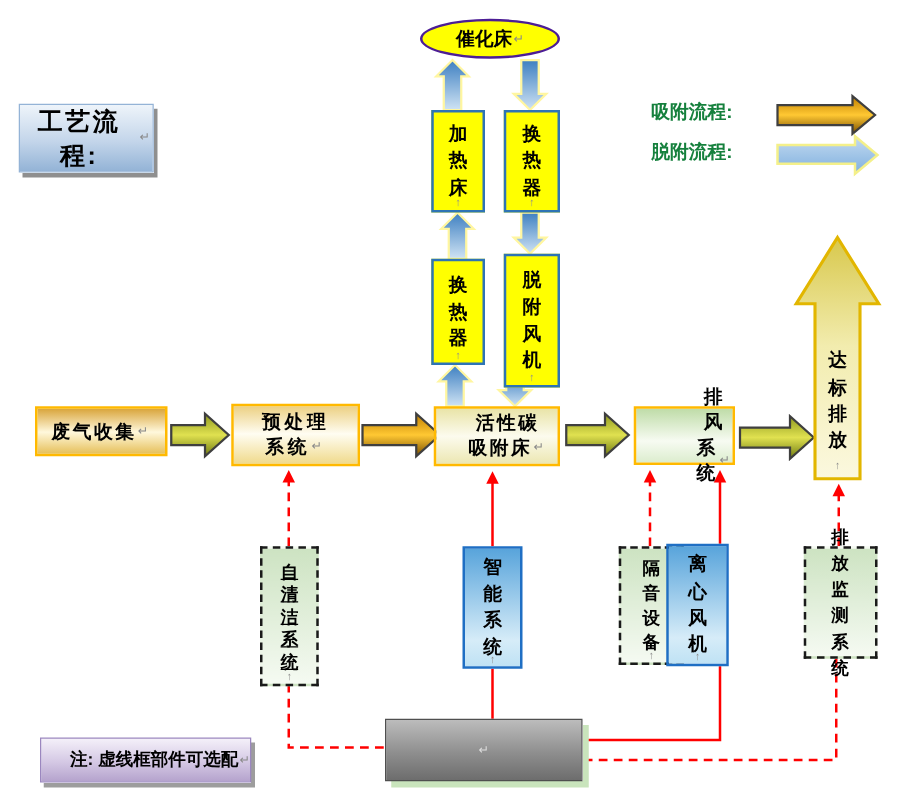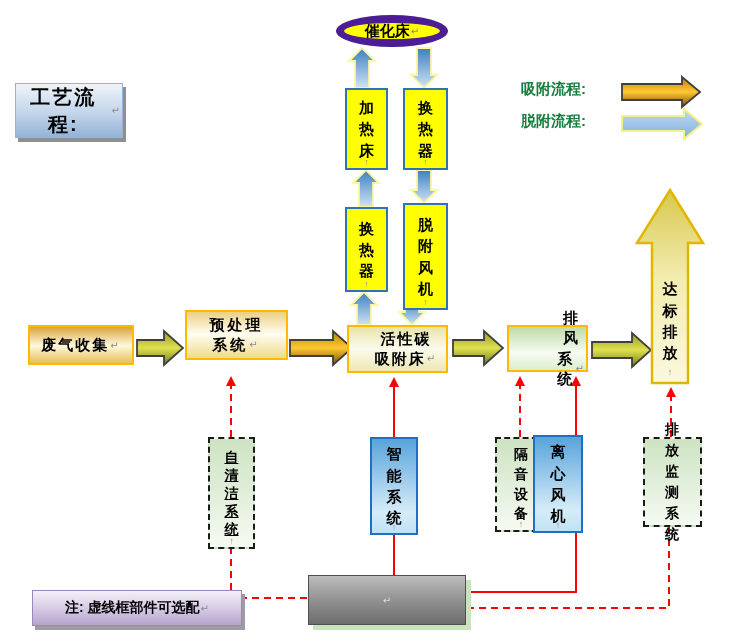--- a/index.html
+++ b/index.html
@@ -13,43 +13,43 @@
   .vtext{width:1em;word-break:break-all;line-height:1.42;margin:0 auto;}
   .vtext2{width:2em;word-break:break-all;line-height:1.5;margin:0 auto;letter-spacing:1px;}
   .pilcrow{font-size:10px;color:#8a8a8a;font-weight:normal;margin-left:1px;}
   .anchor{position:absolute;bottom:1px;left:0;right:0;font-size:9px;color:#8f8f8f;
           font-weight:normal;line-height:1;text-align:center;}
 
   
   .title-box{left:15px;top:83px;width:108px;height:55px;font-size:20px;letter-spacing:2px;
      background:linear-gradient(to bottom,#eef4fa 0%,#c3d5ea 55%,#93b3d6 100%);
      border:1px solid #94b3d6;box-shadow:3px 4px 0 0 #8f8f8f;flex-direction:row;}
-  .note-box{left:32px;top:590px;width:210px;height:36px;font-size:14px;
+  .note-box{left:32px;top:590px;width:169px;height:36px;font-size:14px;
      background:linear-gradient(to bottom,#f4f0f9 0%,#d4c8e4 55%,#b5a3cd 100%);
-     border:1px solid #9b87bf;box-shadow:3px 4px 0 0 #9d9d9d;flex-direction:row;}
+     border:1px solid #9b87bf;box-shadow:3px 4px 0 0 #9d9d9d;flex-direction:row;justify-content:flex-end;}
   .plc-box{left:308px;top:575px;width:158px;height:50px;font-size:18px;letter-spacing:1px;
      color:#ffff00;background:linear-gradient(to bottom,#bcbcbc 0%,#8e8e8e 55%,#6d6d6d 100%);
      border:1px solid #4f4f4f;box-shadow:5px 5px 0 0 #c9e4bc;flex-direction:row;}
 
   
   .ellipse{left:336px;top:15px;width:112px;height:32px;border-radius:50%;
-     background:#ffff00;border:8px solid #4c1d95;font-size:15px;flex-direction:row;}
+     background:#ffff00;border:2px solid #4c1d95;font-size:15px;flex-direction:row;}
 
   
   .ybox{background:#ffff00;border:2px solid #2e74b5;font-size:15px;}
   .b-heat{left:345px;top:88px;width:43px;height:82px;}
   .b-hxr{left:403px;top:88px;width:45px;height:82px;}
   .b-hxl{left:345px;top:207px;width:43px;height:85px;}
   .b-fan{left:403px;top:203px;width:45px;height:107px;}
 
   
   .gold-border{border:2px solid #ffb900;}
   .b-gas{left:28px;top:325px;width:106px;height:40px;font-size:15px;letter-spacing:2px;
      background:linear-gradient(to bottom,#d9a53c 0%,#fff8dc 52%,#e6c05a 100%);}
-  .b-pre{left:185px;top:310px;width:103px;height:50px;font-size:15px;letter-spacing:3px;
+  .b-pre{left:185px;top:323px;width:103px;height:50px;font-size:15px;letter-spacing:3px;
      background:linear-gradient(to bottom,#ecd083 0%,#fffdf2 48%,#f0da8c 100%);}
   .b-carbon{left:347px;top:325px;width:101px;height:48px;font-size:15px;letter-spacing:2px;
      background:linear-gradient(to bottom,#e9e4a8 0%,#fcfbee 50%,#ece7b2 100%);padding-left:17px;}
   .b-exh{left:507px;top:325px;width:81px;height:47px;font-size:15px;letter-spacing:2px;
      background:linear-gradient(to bottom,#bfdca8 0%,#f7fbf2 60%,#dcedce 100%);padding-left:48px;}
   .line{line-height:1.35;}
 
   
   .greenbox{background:linear-gradient(to bottom,#cde3c2 0%,#f5faf2 100%);
      border:2px dashed #1a1a1a;font-size:14px;}

